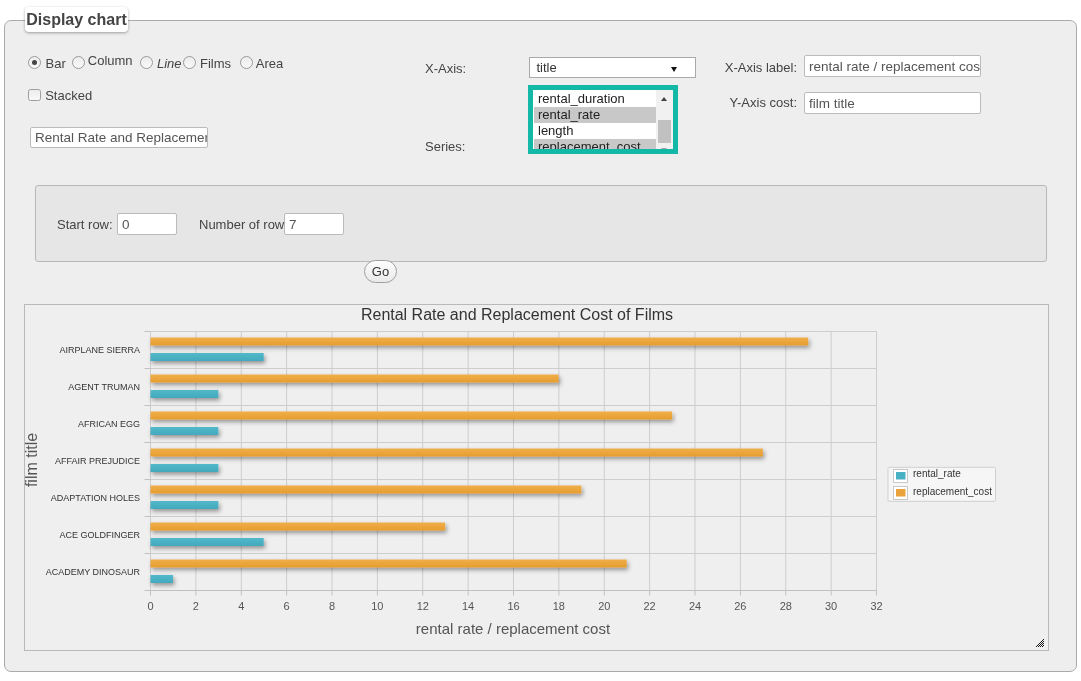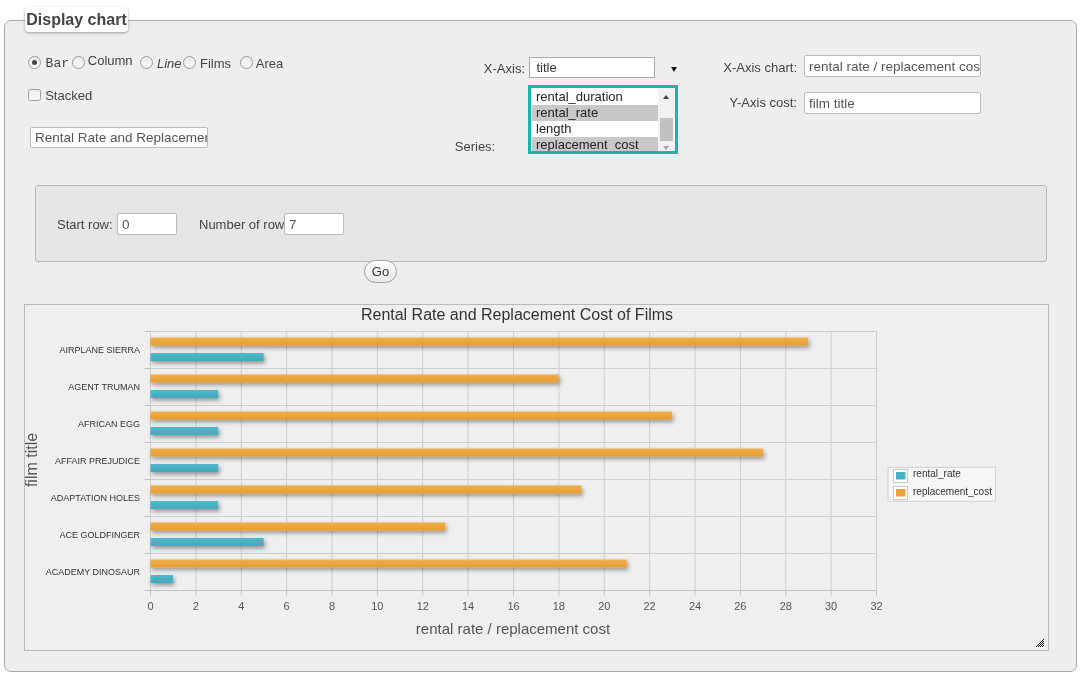--- a/index.html
+++ b/index.html
@@ -15,57 +15,57 @@
 <body>
 <div id="page">
 
   <div class="abs" style="left:4px; top:20px; width:1073px; height:652px; background:#eeeeee; border:1px solid #aaaaaa; border-radius:7px;"></div>
 
   <div class="abs" style="left:25px; top:7px; width:103px; height:25px; background:#ffffff; border-radius:4px; box-shadow:0 1px 3px rgba(0,0,0,0.35); font-size:16px; font-weight:bold; color:#444; text-align:center; line-height:25px;">Display chart</div>
 
   <div class="radio" style="left:28px; top:56px;">
       <div class="rdot"></div>
     </div>
-  <div class="lbl" style="left:45.6px; top:55.5px;font-family:Liberation Mono, monospace;">Bar</div>
+  <div class="lbl" style="left:45.6px; top:55.5px;">Bar</div>
   <div class="radio" style="left:72px; top:56px;"></div>
   <div class="lbl" style="left:87.8px; top:53px;">Column</div>
   <div class="radio" style="left:140.4px; top:56px;"></div>
   <div class="lbl" style="left:157px; top:55.5px;font-style:italic;">Line</div>
   <div class="radio" style="left:183px; top:56px;"></div>
   <div class="lbl" style="left:200px; top:55.5px;">Films</div>
   <div class="radio" style="left:239.7px; top:56px;"></div>
   <div class="lbl" style="left:255.8px; top:55.5px;">Area</div>
 
   <div class="abs" style="left:27.6px; top:88.6px; width:13px; height:12.5px; border:1px solid #9e9e9e; border-radius:2.5px; background:linear-gradient(#ececec,#f9f9f9);"></div>
   <div class="lbl" style="left:45.2px; top:87.7px;">Stacked</div>
 
   <div class="inp" style="left:30px; top:127px; width:178px; height:21px;">Rental Rate and Replacement Cost</div>
 
-  <div class="lbl" style="left:425px; top:61px; width:100px; text-align:right;">X-Axis:</div>
-  <div class="abs" style="left:529px; top:57px; width:126px; height:21px; background:#fff; border:1px solid #a9a9a9; font-size:13px; color:#333; line-height:19px; padding-left:6.5px;">title
+  <div class="lbl" style="left:425px; top:61px; width:100px; ">X-Axis:</div>
+  <div class="abs" style="left:529px; top:57px; width:167px; height:21px; background:#fff; border:1px solid #a9a9a9; font-size:13px; color:#333; line-height:19px; padding-left:6.5px;">title
     <div class="abs" style="left:140.5px; top:8.5px; width:0; height:0; border-left:3.5px solid transparent; border-right:3.5px solid transparent; border-top:5px solid #111;"></div>
   </div>
 
-  <div class="lbl" style="left:425px; top:139px; width:100px; text-align:center;">Series:</div>
-  <div class="abs" style="left:528px; top:85px; width:150px; height:69px; background:#fff; border:3px solid #14b8a6; overflow:hidden;">
+  <div class="lbl" style="left:425px; top:139px; width:100px; text-align:left;">Series:</div>
+  <div class="abs" style="left:528px; top:85px; width:150px; height:69px; background:#fff; border:5px solid #14b8a6; overflow:hidden;">
     <div class="abs" style="left:1px; top:1px; width:131px; font-size:13px; color:#222; line-height:16px;">
       <div style="padding-left:4px;">rental_duration</div>
       <div style="padding-left:4px; background:#c8c8c8;">rental_rate</div>
       <div style="padding-left:4px;">length</div>
       <div style="padding-left:4px; background:#c8c8c8;">replacement_cost</div>
     </div>
 
     <div class="abs" style="right:0; top:0; width:17px; height:67px; background:#f1f1f1;">
       <div class="abs" style="left:5px; top:7px; width:0; height:0; border-left:3.5px solid transparent; border-right:3.5px solid transparent; border-bottom:4.5px solid #404040;"></div>
       <div class="abs" style="left:2px; top:30px; width:13px; height:23px; background:#c1c1c1;"></div>
       <div class="abs" style="left:5px; top:58px; width:0; height:0; border-left:3.5px solid transparent; border-right:3.5px solid transparent; border-top:4.5px solid #a3a3a3;"></div>
     </div>
   </div>
 
-  <div class="lbl" style="left:697px; top:60px; width:100px; text-align:right;">X-Axis chart:</div>
+  <div class="lbl" style="left:697px; top:60px; width:100px; text-align:right;">X-Axis label:</div>
   <div class="inp" style="left:804px; top:55px; width:177px; height:22px; line-height:21px;">rental rate / replacement cost</div>
   <div class="lbl" style="left:697px; top:95px; width:100px; text-align:right;">Y-Axis cost:</div>
   <div class="inp" style="left:804px; top:92px; width:177px; height:22px; line-height:21px;">film title</div>
 
   <div class="abs" style="left:35.2px; top:185px; width:1012.3px; height:77px; background:#e6e6e6; border:1px solid #b8b8b8; border-radius:3px;"></div>
   <div class="lbl" style="left:57px; top:217px;">Start row:</div>
   <div class="inp" style="left:117px; top:213px; width:60px; height:22px; line-height:21px;">0</div>
   <div class="lbl" style="left:199px; top:217px;">Number of rows:</div>
   <div class="inp" style="left:284px; top:213px; width:60px; height:22px; line-height:21px;">7</div>
   <div class="abs" style="left:364px; top:212px; width:33px; height:23px; border:1px solid #a0a0a0; border-radius:12px; background:linear-gradient(#fefefe,#e9e9e9); font-size:13px; color:#333; text-align:center; line-height:21px;margin-top:48px;">Go</div>

